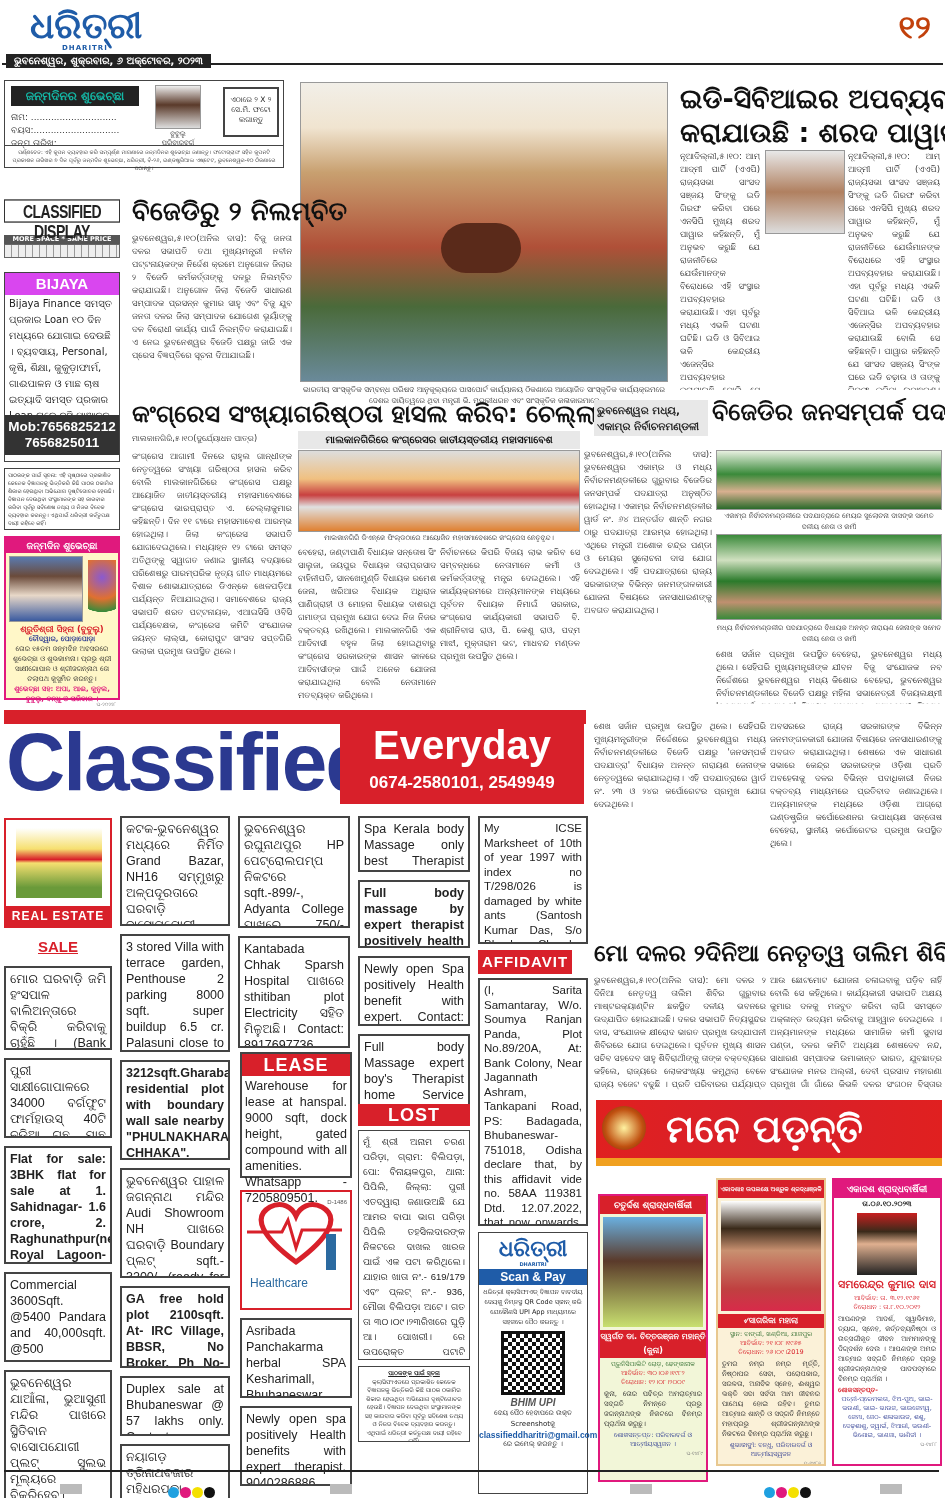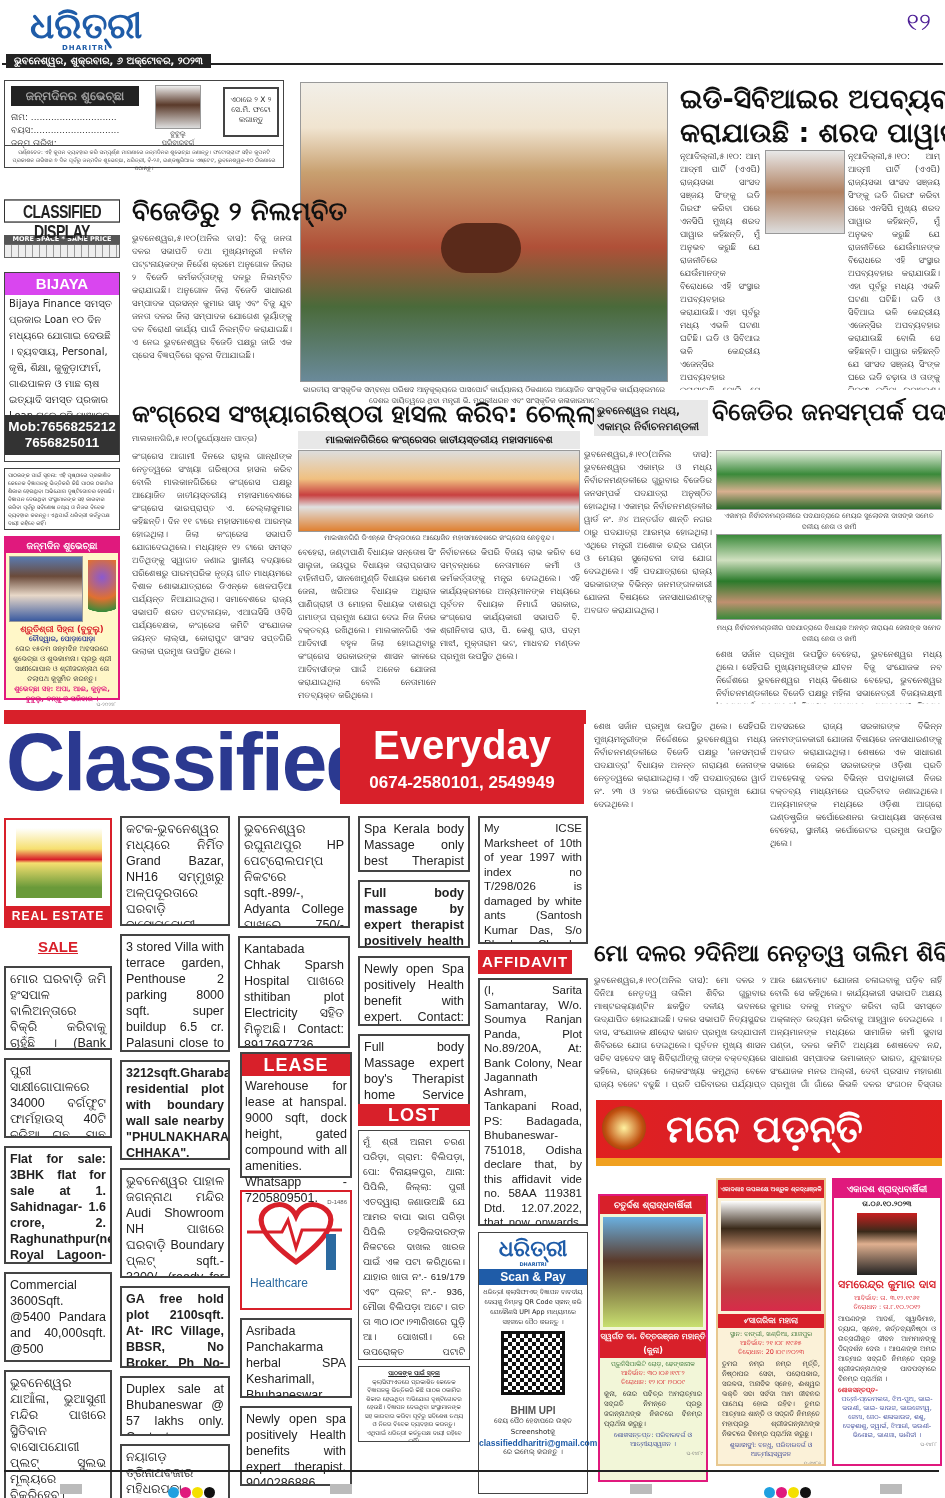--- a/index.html
+++ b/index.html
@@ -1,21 +1,21 @@
 <!DOCTYPE html>
 <html><head>
 <meta charset="utf-8">
 <style>
 *{box-sizing:border-box;margin:0;padding:0}
 body{width:945px;height:1498px;background:#fff;font-family:"DejaVu Sans",sans-serif;color:#222;position:relative;overflow:hidden}
 .abs{position:absolute}
 .masthead-logo{left:30px;top:6px;width:90px;height:44px}
 .logo-text{font-size:36px;font-weight:bold;color:#1f5ca8;line-height:38px;font-family:"DejaVu Serif",serif}
 .logo-sub{font-size:7px;color:#1f5ca8;font-weight:bold;letter-spacing:1px;position:absolute;left:32px;top:38px}
-.page-num{right:14px;top:8px;font-size:24px;font-weight:normal;color:#4c1d95}
+.page-num{right:14px;top:8px;font-size:32px;font-weight:bold;color:#c2410c}
 .dateline{left:6px;top:54px;background:#222;color:#fff;font-size:10px;padding:1px 8px;font-weight:bold}
 .rule{background:#222;height:2px}
 .box{border:1px solid #444}
 .col-text{font-size:8.5px;line-height:13px;color:#333;text-align:justify;overflow:hidden}
 .headline{font-weight:bold;color:#111;overflow:hidden;white-space:nowrap}
 .photo{background:linear-gradient(135deg,#c9a27a,#7a8a5a 40%,#b84a3a 70%,#e2c090);border:1px solid #999}
 .ad{border:2px solid #444;padding:3px 4px;font-family:"Liberation Sans",sans-serif;font-size:12.5px;line-height:16px;text-align:justify;color:#222;overflow:hidden}
 .ad .code{font-size:6px;color:#555;float:right;margin-top:4px}
 .redbar{background:#d8202a;color:#fff;font-family:"Liberation Sans",sans-serif;font-weight:bold;text-align:center;letter-spacing:1px}
 .caption{font-size:8px;color:#333;text-align:center;line-height:11px}
@@ -27,21 +27,21 @@
 
 <div class="abs masthead-logo">
   <div class="logo-text">ଧରିତ୍ରୀ</div>
   <div class="logo-sub">DHARITRI</div>
 </div>
 <div class="abs page-num">୧୨</div>
 <div class="abs rule" style="left:2px;right:2px;top:63px;"></div>
 <div class="abs dateline">ଭୁବନେଶ୍ୱର, ଶୁକ୍ରବାର, ୬ ଅକ୍ଟୋବର, ୨୦୨୩</div>
 
 <div class="abs box" style="left:4px;top:80px;width:280px;height:88px;">
-  <div class="abs" style="left:6px;top:5px;width:128px;height:20px;background:#222;color:#a3a3a3;font-size:12px;font-weight:bold;text-align:center;line-height:20px">ଜନ୍ମଦିନର ଶୁଭେଚ୍ଛା</div>
+  <div class="abs" style="left:6px;top:5px;width:128px;height:20px;background:#222;color:#14b8a6;font-size:12px;font-weight:bold;text-align:center;line-height:20px">ଜନ୍ମଦିନର ଶୁଭେଚ୍ଛା</div>
   <div class="abs" style="left:6px;top:30px;font-size:9px;line-height:13px;color:#333">
     <div>ନାମ: ..............................</div>
     <div>ବୟସ:..............................</div>
     <div>ଜନ୍ମ ତାରିଖ: ...........................</div>
   </div>
   <div class="abs photo" style="left:150px;top:4px;width:46px;height:44px;background:linear-gradient(180deg,#eee,#5a3a2a 45%,#ddd)"></div>
   <div class="abs caption" style="left:140px;top:49px;width:66px;font-size:7px;line-height:9px">
     <div>ବୁବୁଲୁ</div>
       <div>ପରିବାରବର୍ଗ</div>
   </div>
@@ -185,21 +185,21 @@
 <div class="abs ad" style="left:478px;top:816px;width:110px;height:128px;font-size:11.5px;line-height:14.5px"><span>My ICSE Marksheet of 10th of year 1997 with index no T/298/026 is damaged by white ants (Santosh Kumar Das, S/o Bhaskar Chandra Das. PO/ Dist.- Rayagada.</span></div>
 <div class="abs redbar" style="left:478px;top:950px;width:94px;height:24px;font-size:15px;line-height:24px">AFFIDAVIT</div>
 <div class="abs ad" style="left:478px;top:978px;width:110px;height:248px;font-size:11.5px;line-height:14.5px"><span>(I, Sarita Samantaray, W/o. Soumya Ranjan Panda, Plot No.89/20A, At: Bank Colony, Near Jagannath Ashram, Tankapani Road, PS: Badagada, Bhubaneswar- 751018, Odisha declare that, by this affidavit vide no. 58AA 119381 Dtd. 12.07.2022, that now onwards, I shall be known as SARITA SAMANTARAY for all future purpose.).</span></div>
 
 <div class="abs box" style="left:478px;top:1232px;width:110px;height:262px;text-align:center">
   <div style="color:#1f5ca8;font-family:'DejaVu Serif',serif;font-weight:bold;font-size:22px;line-height:26px;margin-top:2px">ଧରିତ୍ରୀ</div>
   <div style="color:#1f5ca8;font-size:5px;font-weight:bold">DHARITRI</div>
   <div style="background:#1f5ca8;color:#fff;font-family:'Liberation Sans',sans-serif;font-weight:bold;font-size:12px;line-height:16px;margin:2px 0">Scan &amp; Pay</div>
   <div style="font-size:6.5px;line-height:10px;padding:0 3px">ଧରିତ୍ରୀ କ୍ଲାସିଫାଏଡ୍ ବିଜ୍ଞାପନ ବାବଦୀୟ ଦେୟକୁ ନିମ୍ନସ୍ଥ QR Code ସ୍କାନ୍ କରି ଯେକୌଣସି UPI App ମାଧ୍ୟମରେ ସହଜରେ ପୈଠ କରନ୍ତୁ ।</div>
   <div style="margin:4px auto 0;width:64px;height:64px;background:repeating-conic-gradient(#111 0 25%,#fff 0 50%) 0 0/8px 8px;border:3px solid #111"></div>
-  <div style="font-family:'Liberation Sans',sans-serif;font-weight:bold;font-size:10px;color:#555;margin-top:10px">BHIM UPI</div>
+  <div style="font-family:'Liberation Sans',sans-serif;font-style:italic;font-weight:bold;font-size:10px;color:#555;margin-top:2px">BHIM UPI</div>
   <div style="font-size:7px;line-height:11px">ଦେୟ ପୈଠ ହେବାପରେ ଉକ୍ତ Screenshotକୁ</div>
   <div style="font-family:'Liberation Sans',sans-serif;font-weight:bold;font-size:8.5px;color:#1f5ca8">classifieddharitri@gmail.com</div>
   <div style="font-size:7px">ରେ ଇମେଲ୍ କରନ୍ତୁ ।</div>
 </div>
 
 <div class="abs headline" style="left:594px;top:940px;font-size:23px">ମୋ ଦଳର ୨ଦିନିଆ ନେତୃତ୍ୱ ତାଲିମ ଶିବିର</div>
 <div class="abs col-text" style="left:594px;top:974px;width:172px;height:116px">ଭୁବନେଶ୍ୱର,୫।୧୦(ଅନିଲ ଦାସ): ମୋ ଦଳର ୨ ଦିନିଆ ନେତୃତ୍ୱ ତାଲିମ ଶିବିର ଗୁରୁବାର ମାଷ୍ଟରକ୍ୟାଣ୍ଟିନ ଛକସ୍ଥିତ ଦଳୀୟ ଭବନରେ ଉଦ୍‌ଯାପିତ ହୋଇଯାଇଛି। ଦଳର ସଭାପତି ନିତ୍ୟସୁନ୍ଦର ଦାସ, ସଂଯୋଜକ କ୍ଷୀରୋଦ ଭାରତ ପ୍ରମୁଖ ଉଦ୍‌ଯାପନୀ ଶିବିରରେ ଯୋଗ ଦେଇଥିଲେ। ପୂର୍ବତନ ମୁଖ୍ୟ ଶାସନ ସଚିବ ସହଦେବ ସାହୁ ଶିବିରାର୍ଥୀଙ୍କୁ ତାଙ୍କ ବକ୍ତବ୍ୟରେ କହିଲେ, ରାଜ୍ୟରେ ଲୋକସଂଖ୍ୟା କମୁଥିଲା ବେଳେ ରାଜ୍ୟ ବଜେଟ ବଢୁଛି । ପ୍ରତି ପରିବାରର ପର୍ଯ୍ୟାପ୍ତ ଆର୍ଥିକ ସୋପାନକୁ ଦେଖାଯାଉଛି।</div>
 <div class="abs col-text" style="left:770px;top:974px;width:172px;height:116px">ଆଉ ଛୋଟମୋଟ ଯୋଜନା ଚଳାଇବାକୁ ପଡ଼ିବ ନାହିଁ ବୋଲି ସେ କହିଥିଲେ। କାର୍ଯ୍ୟକାରୀ ସଭାପତି ଅକ୍ଷୟ କୁମାର ଦଳକୁ ମଜବୁତ କରିବା ଲାଗି ସମସ୍ତେ ଅକ୍ଳାନ୍ତ ଉଦ୍ୟମ କରିବାକୁ ଆହ୍ୱାନ ଦେଇଥିଲେ । ଅନ୍ୟମାନଙ୍କ ମଧ୍ୟରେ ସାମାଜିକ କର୍ମୀ ସୁବାସ ପଣ୍ଡା, ଦଳର କମିଟି ଅଧ୍ୟକ୍ଷ ଶେଷଦେବ ନନ୍ଦ, ସାଧାରଣ ସମ୍ପାଦକ ଉମାକାନ୍ତ ଭାରତ, ଯୁବଛାତ୍ର ସଂଯୋଜକ ମନର ଅଲ୍ଲୀ, ଦେବୀ ପ୍ରସାଦ ମହାରଣା ପ୍ରମୁଖ ଗାଁ ଗାଁରେ କିଭଳି ଦଳର ସଂଗଠନ ବିସ୍ତାର ହେବ ସେ ନେଇ ପରାମର୍ଶ ଦେଇଥିଲେ।</div>
 <div class="abs col-text" style="left:594px;top:720px;width:172px;height:212px">ଶେଖ ସର୍ଜାନ ପ୍ରମୁଖ ଉପସ୍ଥିତ ଥିଲେ। ସେହିପରି ମୁଖ୍ୟମନ୍ତ୍ରୀଙ୍କ ନିର୍ଦ୍ଦେଶରେ ଭୁବନେଶ୍ୱର ମଧ୍ୟ ନିର୍ବାଚନମଣ୍ଡଳୀରେ ବିଜେଡି ପକ୍ଷରୁ 'ଜନସମ୍ପର୍କ ପଦଯାତ୍ରା' ବିଧାୟକ ଅନନ୍ତ ନାରାୟଣ ଜେନାଙ୍କ ନେତୃତ୍ୱରେ କରାଯାଇଥିଲା। ଏହି ପଦଯାତ୍ରାରେ ୱାର୍ଡ ନଂ. ୨୩ ଓ ୨୪ର କର୍ପୋରେଟର ପ୍ରମୁଖ ଯୋଗ ଦେଇଥିଲେ।</div>
 <div class="abs col-text" style="left:770px;top:720px;width:172px;height:212px">ଅବସରରେ ରାଜ୍ୟ ସରକାରଙ୍କ ବିଭିନ୍ନ ଜନମଙ୍ଗଳକାରୀ ଯୋଜନା ବିଷୟରେ ଜନସାଧାରଣଙ୍କୁ ଅବଗତ କରାଯାଇଥିଲା। ଶେଷରେ ଏକ ସାଧାରଣ ସଭାରେ କେନ୍ଦ୍ର ସରକାରଙ୍କ ଓଡ଼ିଶା ପ୍ରତି ଅବହେଳାକୁ ଦଳର ବିଭିନ୍ନ ପଦାଧିକାରୀ ନିଜର ବକ୍ତବ୍ୟ ମାଧ୍ୟମରେ ପ୍ରତିବାଦ ଜଣାଇଥିଲେ। ଅନ୍ୟମାନଙ୍କ ମଧ୍ୟରେ ଓଡ଼ିଶା ଆଗ୍ରୋ ଇଣ୍ଡଷ୍ଟ୍ରିଜ କର୍ପୋରେଶନର ଉପାଧ୍ୟକ୍ଷ ସନ୍ତୋଷ ବେହେରା, ସ୍ଥାନୀୟ କର୍ପୋରେଟର ପ୍ରମୁଖ ଉପସ୍ଥିତ ଥିଲେ।</div>
@@ -220,21 +220,21 @@
       <div style="text-align: justify; padding: 2px 4px; color: rgb(34, 34, 34); font-size: 7px; line-height: 10px;">କୁନା, ତୋର ପବିତ୍ର ଅମରାତ୍ମାର ସଦ୍‌ଗତି ନିମନ୍ତେ ପ୍ରଭୁ ଜଗନ୍ନାଥଙ୍କ ନିକଟରେ ବିନମ୍ର ପ୍ରାର୍ଥନା କରୁଛୁ।</div>
       <div style="color: rgb(43, 57, 144); padding: 0px 3px;">ଶୋକସନ୍ତପ୍ତ: ପରିବାରବର୍ଗ ଓ ଆତ୍ମୀୟସ୍ୱଜନ ।</div>
       <div style="font-size: 5px; color: rgb(119, 119, 119); text-align: right; padding-right: 3px;">ଘ-୧୪୮୯</div>
     </div>
     <div class="abs" style="left: 716px; top: 1178px; width: 110px; height: 288px; border: 2px solid rgb(232, 200, 144); background: rgb(251, 241, 216); font-size: 6.5px; line-height: 9px; text-align: center; overflow: hidden;">
       <div style="background: rgb(216, 32, 42); color: rgb(255, 255, 255); font-weight: bold; font-size: 6px; line-height: 18px; height: 18px;">ଏକାଦଶାହ ଉପଲକ୍ଷେ ଅଶ୍ରୁଳ ଶ୍ରଦ୍ଧାଞ୍ଜଳି</div>
       <div style="margin: 3px auto; width: 100px; height: 110px; background: linear-gradient(rgb(255, 255, 255), rgb(58, 42, 26) 25%, rgb(200, 144, 112) 45%, rgb(192, 64, 64) 80%, rgb(216, 42, 74));"></div>
       <div style="background: rgb(216, 32, 42); color: rgb(255, 255, 255); font-weight: bold; font-size: 8px; line-height: 14px; margin: 2px 0px;">୰ସାଗରିକା ମହାଲା</div>
       <div style="color: rgb(43, 106, 42);">ସ୍ଥାନ: ବାଙ୍ଗୀ, ଖଣ୍ଡିଆ, ଯାଜପୁର</div>
       <div style="color: rgb(216, 32, 42);">ଆବିର୍ଭାବ: ୨୧।୦୮।୧୯୬୫</div>
-      <div style="color: rgb(216, 32, 42);">ତିରୋଧାନ: 20।୦୯।୨୦୨୩</div>
+      <div style="color: rgb(216, 32, 42);">ତିରୋଧାନ: ୨୬।୦୯।2019</div>
       <div style="text-align: justify; padding: 2px 4px; color: rgb(34, 34, 34); font-size: 7px; line-height: 10px;">ତୁମର ନମ୍ର ନମ୍ର ମୂର୍ତ୍ତି, ନିଷ୍ଠାପର ସେବା, ପରୋପକାର, ସରଳତା, ଅନାବିଳ ସ୍ନେହ, ଈଶ୍ୱର ଭକ୍ତି ସଦା ସର୍ବଦା ଆମ ଜୀବନର ପାଥେୟ ହୋଇ ରହିବ। ତୁମର ଆତ୍ମାର ଶାନ୍ତି ଓ ସଦ୍‌ଗତି ନିମନ୍ତେ ମହାପ୍ରଭୁ ଶ୍ରୀଜଗନ୍ନାଥଙ୍କ ନିକଟରେ ବିନମ୍ର ପ୍ରାର୍ଥନା କରୁଛୁ।</div>
       <div style="color: rgb(43, 57, 144); padding: 0px 3px;">ଶୁଭାକାଙ୍କ୍ଷୀ: ବନ୍ଧୁ, ପରିବାରବର୍ଗ ଓ ଆତ୍ମୀୟସ୍ୱଜନ</div>
       <div style="font-size: 5px; color: rgb(119, 119, 119); text-align: right; padding-right: 3px;">ଘ-୧୪୮୬</div>
     </div>
     <div class="abs" style="left: 832px; top: 1178px; width: 110px; height: 288px; border: 2px solid rgb(224, 25, 125); background: rgb(255, 255, 255); font-size: 6.5px; line-height: 9px; text-align: center; overflow: hidden;">
       <div style="background: rgb(224, 25, 125); color: rgb(255, 255, 255); font-weight: bold; font-size: 9px; line-height: 18px; height: 18px;">ଏକାଦଶ ଶ୍ରାଦ୍ଧବାର୍ଷିକୀ</div>
       <div style="font-size: 7px; line-height: 12px; font-weight: bold;">ତା.୦୬.୧୦.୨୦୨୩</div>
       <div style="margin: 3px auto; width: 60px; height: 62px; background: linear-gradient(rgb(200, 32, 32), rgb(58, 42, 26) 30%, rgb(224, 176, 144) 50%, rgb(34, 34, 34));"></div>
       <div style="background: transparent; color: rgb(216, 32, 42); font-weight: bold; font-size: 11px; line-height: 14px; margin: 2px 0px;">ସମରେନ୍ଦ୍ର କୁମାର ଦାସ</div>
       <div style="color: rgb(216, 32, 42);">ଆବିର୍ଭାବ: ତା. ୩.୧୨.୧୯୬୧</div>

